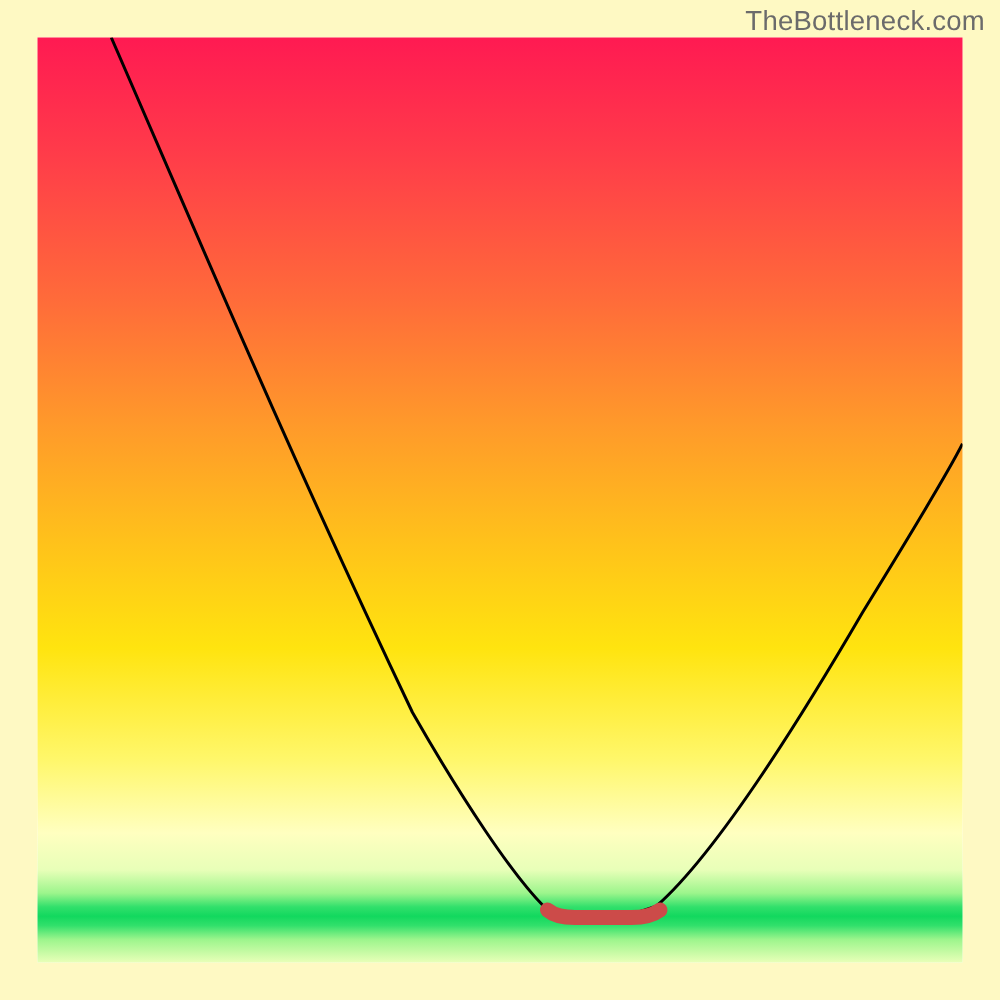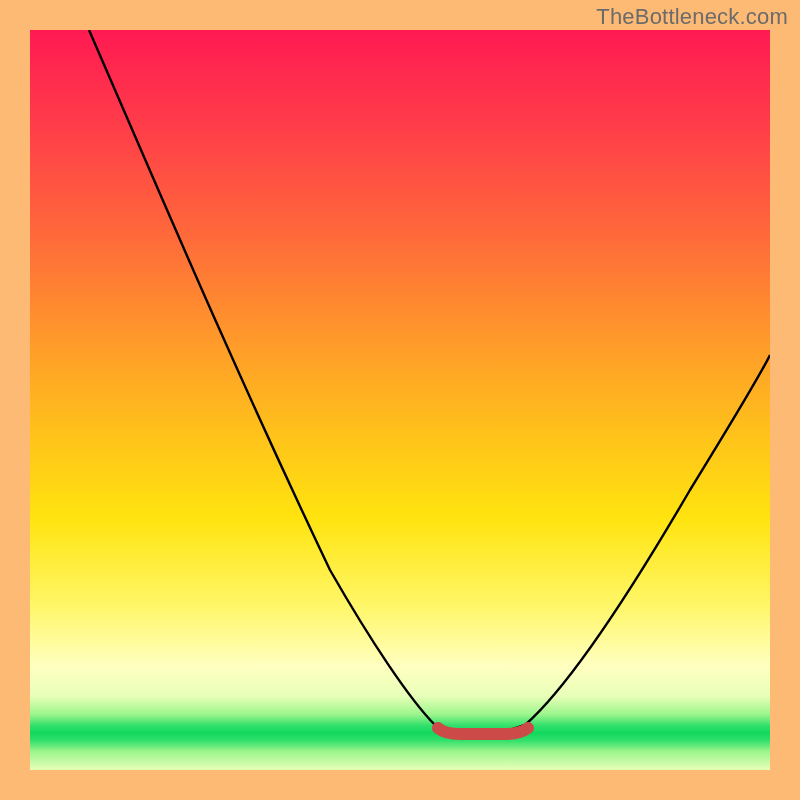--- a/index.html
+++ b/index.html
@@ -1,16 +1,16 @@
 <!DOCTYPE html>
 <html><head>
 <meta charset="utf-8">
 <style>
   html,body{margin:0;padding:0;width:800px;height:800px;background:#000;overflow:hidden;font-family:Arial,Helvetica,sans-serif}
-  .frame{position:absolute;inset:0;background:#fdba74}
+  .frame{position:absolute;inset:0;background:#fef9c3}
   .plot{position:absolute;left:30px;top:30px;width:740px;height:740px;background:#fff}
   
   .grad{position:absolute;inset:0;background:linear-gradient(to bottom,
       #ff1a52 0%,
       #ff3a4a 12%,
       #ff6a3a 28%,
       #ff9a2a 42%,
       #ffc31a 55%,
       #ffe40f 66%,
       #fff76a 78%,

